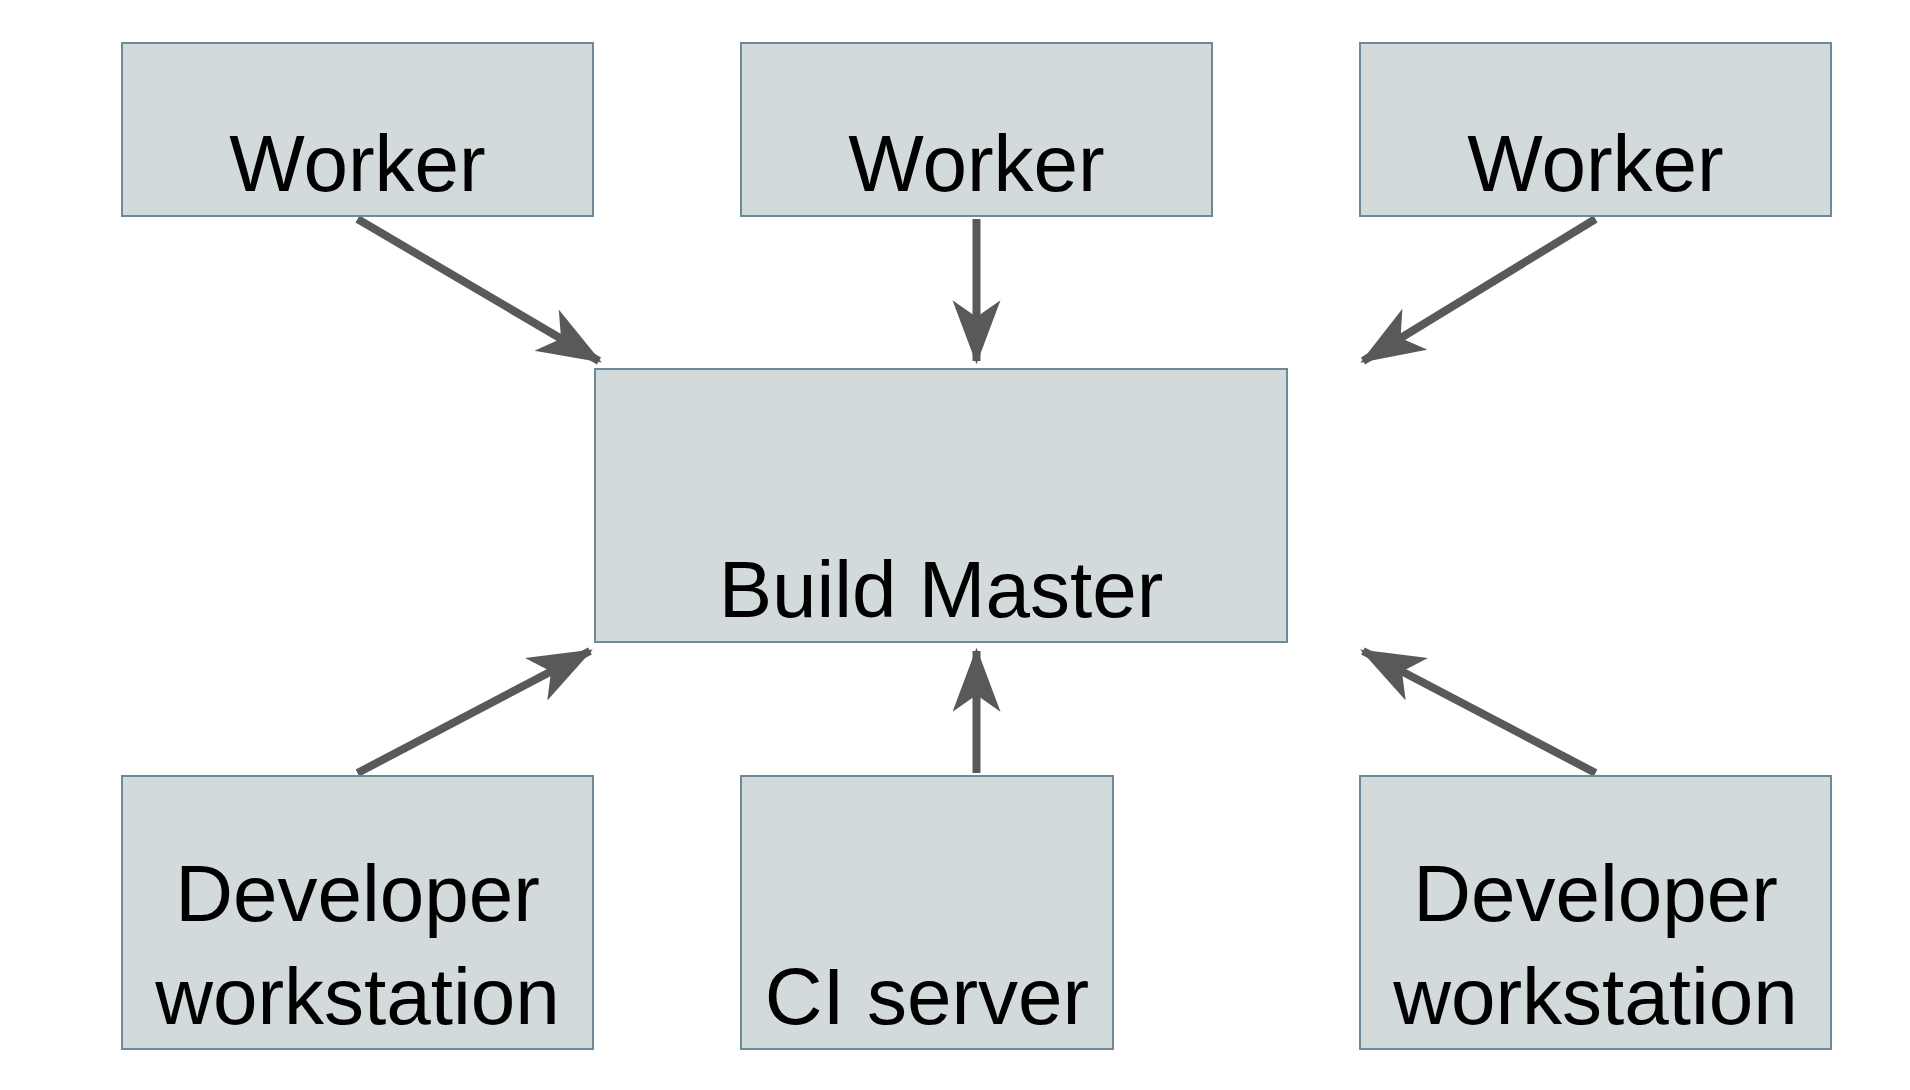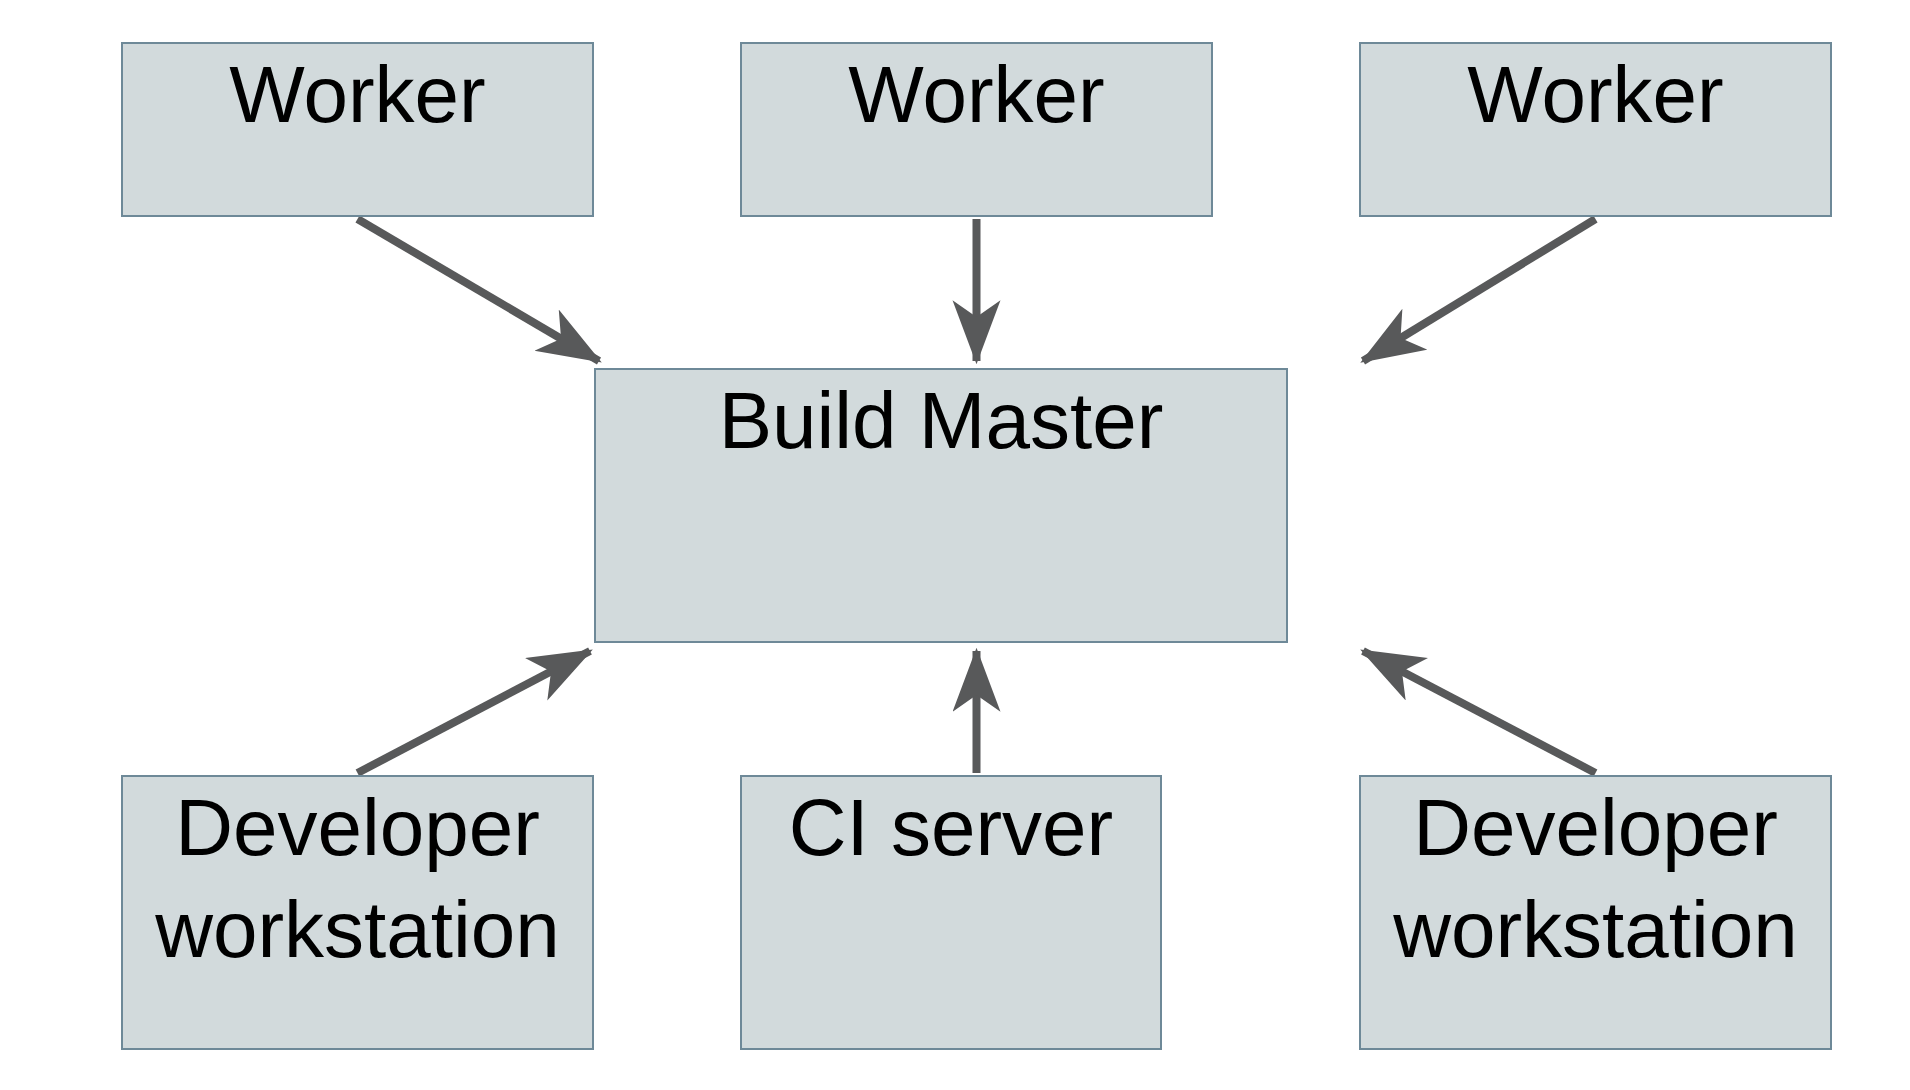--- a/index.html
+++ b/index.html
@@ -14,21 +14,21 @@
     background: var(--canvas-bg, #ffffff);
     overflow: hidden;
     font-family: "Liberation Sans", sans-serif;
   }
   .node {
     position: absolute;
     box-sizing: border-box;
     background: var(--node-fill, #d2dadc);
     border: 2px solid var(--node-border, #6e8998);
     display: flex;
-    align-items: flex-start;
+    align-items: flex-end;
     justify-content: center;
     text-align: center;
   }
   .node .label {
     font-size: 80px;
     line-height: 1.28;
     color: var(--text-color, #000000);
     letter-spacing: 0px;
     padding: 0 10px;
   }
@@ -68,19 +68,19 @@
   </div>
     <div class="node" style="left: 1359px; top: 42px; width: 473px; height: 175px;">
     <span class="label">Worker</span>
   </div>
     <div class="node" style="left: 594px; top: 368px; width: 694px; height: 275px;">
     <span class="label">Build Master</span>
   </div>
     <div class="node" style="left: 121px; top: 775px; width: 473px; height: 275px;">
     <span class="label">Developer workstation</span>
   </div>
-    <div class="node" style="left: 740px; top: 775px; width: 422px; height: 275px;">
+    <div class="node" style="left: 740px; top: 775px; width: 374px; height: 275px;">
     <span class="label">CI server</span>
   </div>
     <div class="node" style="left: 1359px; top: 775px; width: 473px; height: 275px;">
     <span class="label">Developer workstation</span>
   </div>
   </div>
 
 </body></html>

